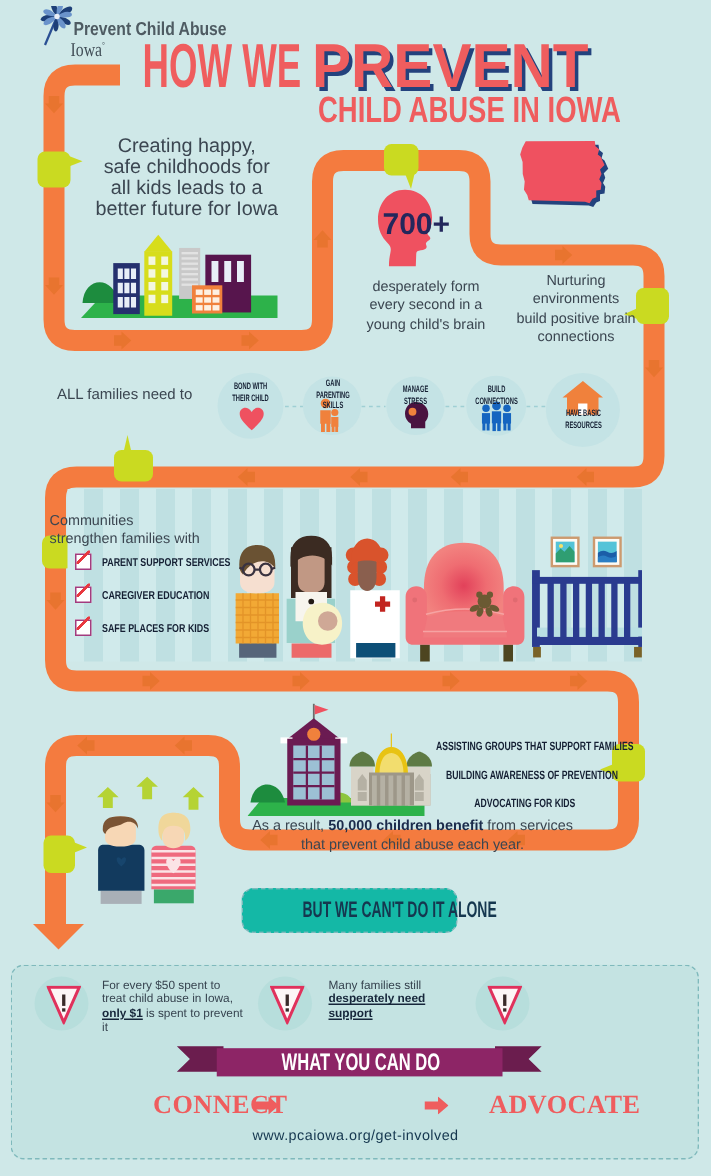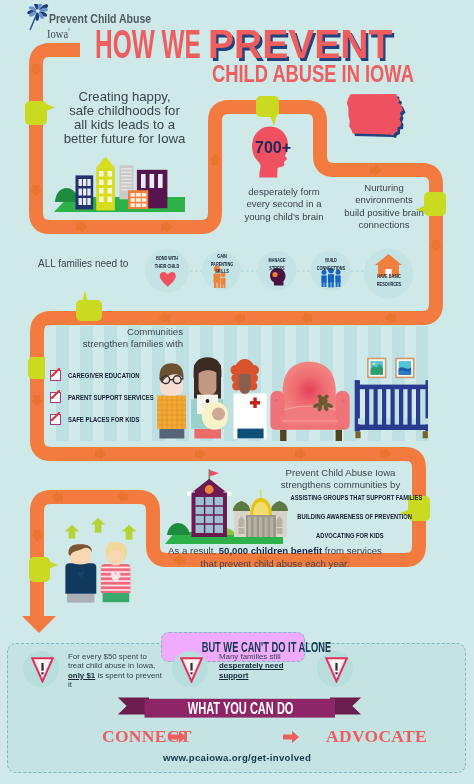--- a/index.html
+++ b/index.html
@@ -18,58 +18,58 @@
 
 
 .tbig{position:absolute;font-size:41.4px;font-weight:bold;color:#ef5d5e;font-family:"Liberation Sans",sans-serif;line-height:30px;white-space:nowrap;}
 #tA{left:95px;top:29px;transform:scaleX(0.59);transform-origin:left top;}
 #tB{left:208px;top:29px;transform:scaleX(0.943);transform-origin:left top;text-shadow:2.5px 2.5px 0 #23427d;}
 #t2{left:212px;top:65px;white-space:nowrap;font-size:24.3px;line-height:18px;font-weight:bold;color:#ef5d5e;font-family:"Liberation Sans",sans-serif;transform:scaleX(0.754);transform-origin:left top;}
 
 
 .copy{color:#3b4651;text-align:center;line-height:1.32;}
 #intro{left:39px;top:90px;width:171px;font-size:13.2px;line-height:14.1px;white-space:pre-line;}
-#num700{left:255px;top:139px;width:32px;font-size:16px;font-weight:bold;color:#23275c;font-family:"Liberation Sans",sans-serif;}
+#num700{left:255px;top:139px;width:32px;font-size:20px;font-weight:bold;color:#23275c;font-family:"Liberation Sans",sans-serif;}
 #brainCap{left:220px;top:186px;width:128px;font-size:9.6px;line-height:12.3px;white-space:pre-line;}
 #nurtCap{left:328px;top:182px;width:112px;font-size:9.6px;line-height:12.3px;white-space:pre-line;}
 #allfam{left:38px;top:258px;width:120px;font-size:10px;color:#3b4651;text-align:left;}
 .flab{position:absolute;text-align:center;font-weight:bold;color:#141f33;font-size:7.1px;line-height:7.6px;font-family:"Liberation Sans",sans-serif;}
 .flab span{display:block;transform:scaleX(0.62);}
 
 
 #commPanel{left:45px;top:326px;width:383px;height:115px;background:
   repeating-linear-gradient(90deg,#d0eaeb 0px,#d0eaeb 11px,#bfe0e2 11px,#bfe0e2 24px);}
-#commHead{left:33px;top:326px;width:150px;font-size:9.6px;line-height:12.2px;color:#3b4651;text-align:right;white-space:pre-line;}
+#commHead{left:33px;top:342px;width:150px;font-size:9.6px;line-height:12.2px;color:#3b4651;text-align:left;white-space:pre-line;}
 #chklist{left:50px;top:366px;width:140px;}
 .chkrow{position:relative;height:22px;}
 .chk{position:relative;display:inline-block;vertical-align:middle;width:9px;height:9px;background:#ffffff;border:1.5px solid #a33b7e;margin-right:7px;}
 .chk::after{content:"";position:absolute;left:0px;top:-3px;width:9px;height:9px;
   background:linear-gradient(135deg,transparent 42%,#e8383f 42%,#e8383f 58%,transparent 58%);}
 .chklab{display:inline-block;vertical-align:middle;font-size:7.6px;font-weight:bold;color:#141f33;font-family:"Liberation Sans",sans-serif;transform:scaleX(0.78);transform-origin:left center;white-space:nowrap;}
 
 
 #pcaiHead{left:268px;top:467px;width:145px;font-size:9.6px;line-height:12px;color:#3b4651;text-align:center;white-space:pre-line;}
 .pcailab{position:absolute;font-size:8px;font-weight:bold;color:#141f33;font-family:"Liberation Sans",sans-serif;text-align:center;}
 .pcailab span{display:inline-block;transform:scaleX(0.72);white-space:nowrap;}
 #result{left:160px;top:545px;width:230px;font-size:9.6px;line-height:12.6px;color:#3b4651;text-align:center;}
 #result b{color:#1b2b4b;}
 
 
 #dashbox{left:7px;top:643px;width:459px;height:130px;border:1.4px dashed #7fb9bc;border-radius:9px;background:#c4e3e2;box-sizing:border-box;}
-#alonehdr{left:161px;top:632px;width:144px;height:30px;border:1.4px dashed #7fb9bc;border-radius:8px;background:#f0abfc;box-sizing:border-box;}
+#alonehdr{left:161px;top:592px;width:144px;height:30px;border:1.4px dashed #7fb9bc;border-radius:8px;background:#14b8a6;box-sizing:border-box;}
 #alonehdr{text-align:center;}
 #alonehdr span{display:inline-block;white-space:nowrap;line-height:28px;font-size:15px;font-weight:bold;color:#15374f;font-family:"Liberation Sans",sans-serif;transform:scaleX(0.62);}
 .card{position:absolute;font-size:7.9px;line-height:9.4px;color:#36434f;}
 .card b{color:#16263a;text-decoration:underline;}
 .warncirc{position:absolute;width:36px;height:36px;border-radius:50%;background:#b7dedc;}
 
 #bannertxt{position:absolute;left:145px;top:699px;width:191px;height:19px;line-height:19px;text-align:center;font-size:16px;font-weight:bold;color:#ffffff;font-family:"Liberation Sans",sans-serif;}
 #bannertxt span{display:inline-block;transform:scaleX(0.69);}
 .act{position:absolute;font-size:17.5px;font-weight:bold;color:#ef5d5e;font-family:"Liberation Serif",serif;letter-spacing:0.3px;white-space:nowrap;margin-left:18px;}
-#url{position:absolute;left:0;top:752px;width:474px;text-align:center;font-size:9.6px;font-weight:bold;color:#15374f;letter-spacing:0.3px;}
+#url{position:absolute;left:0;top:752px;width:474px;text-align:center;font-size:9.6px;font-weight:normal;color:#15374f;letter-spacing:0.3px;}
 </style>
 </head>
 <body>
 
 <div id="page">
 
 <svg id="pathlayer" viewBox="0 0 474 784" width="474" height="784">
   <g fill="none" stroke="#f47b3f" stroke-width="14" stroke-linecap="butt" stroke-linejoin="round">
 
     <path d="M80 50 L50 50 Q36 50 36 64 L36 213 Q36 227 50 227 L201 227 Q215 227 215 213 L215 121 Q215 107 229 107 L306 107 Q320 107 320 121 L320 156 Q320 170 334 170 L422 170 Q436 170 436 184 L436 304 Q436 318 422 318 L51 318 Q37 318 37 332 L37 440 Q37 454 51 454 L405 454 Q419 454 419 468 L419 546 Q419 560 405 560 L167 560 Q153 560 153 546 L153 511 Q153 497 139 497 L51 497 Q37 497 37 511 L37 617"></path>
@@ -497,22 +497,20 @@
     <rect x="30.5" y="32" width="27.5" height="36" fill="#9cc0d4"></rect>
     <g stroke="#6b1b52" stroke-width="1.5">
       <line x1="39.6" y1="32" x2="39.6" y2="68"></line>
           <line x1="48.8" y1="32" x2="48.8" y2="68"></line>
       <line x1="30.5" y1="41" x2="58" y2="41"></line>
           <line x1="30.5" y1="50" x2="58" y2="50"></line>
           <line x1="30.5" y1="59" x2="58" y2="59"></line>
     </g>
   </g>
 </svg>
-<div class="abs copy" id="pcaiHead">Prevent Child Abuse Iowa
-strengthens communities by</div>
 <div class="pcailab" style="left:265px;top:493px;width:160px;"><span>ASSISTING GROUPS THAT SUPPORT FAMILIES</span></div>
 <div class="pcailab" style="left:275px;top:512px;width:150px;"><span>BUILDING AWARENESS OF PREVENTION</span></div>
 <div class="pcailab" style="left:290px;top:531px;width:120px;"><span>ADVOCATING FOR KIDS</span></div>
 <div class="abs copy" id="result"><span>As a result, </span><b>50,000 children benefit</b><span> from services</span><br><span>that prevent child abuse each year.</span></div>
 
 <svg class="abs" style="left:55px;top:505px" width="110" height="100" viewBox="0 0 110 100">
   <g fill="#b5d334">
     <path d="M9.7 26.5 L16.9 19.7 L24.1 26.5 L20.2 26.5 L20.2 33.6 L13.6 33.6 L13.6 26.5 Z"></path>
     <path d="M35.9 19.5 L43.1 12.8 L50.3 19.5 L46.4 19.5 L46.4 27.8 L39.8 27.8 L39.8 19.5 Z"></path>
     <path d="M66.8 26.5 L74 19.7 L81.2 26.5 L77.3 26.5 L77.3 34.8 L70.7 34.8 L70.7 26.5 Z"></path>
@@ -537,22 +535,22 @@
       <line x1="45.9" y1="80.5" x2="75.4" y2="80.5"></line>
           <line x1="45.9" y1="85" x2="75.4" y2="85"></line>
     </g>
     <path d="M53.5 45 C53.5 39.5 56.3 36.9 60.6 36.9 C64.9 36.9 67.7 39.5 67.7 45 L67.7 54 C67.7 58.2 64.9 60.5 60.6 60.5 C56.3 60.5 53.5 58.2 53.5 54 Z" fill="#f7d7b5"></path>
     <path d="M50.6 48 C50.6 39 54.6 36.9 60.6 36.9 C66.6 36.9 71.9 39 71.9 47.5 C71.9 51.5 70.2 54.5 68.4 55.5 C69 48 66 45.5 60.6 45.5 C55.2 45.5 52.8 48.5 53.2 55.5 C51.6 54.2 50.6 51.2 50.6 48 Z" fill="#f0d79a"></path>
     <path d="M60.6 69 C58.6 66.2 55.8 66.2 55.8 69.5 C55.8 72.8 59 76 60.6 77.2 C62.2 76 65.4 72.8 65.4 69.5 C65.4 66.2 62.6 66.2 60.6 69 Z" fill="#fbe3e6"></path>
   </g>
 </svg>
 
 <div class="abs" id="chklist">
+  <div class="chkrow"><span class="chk"></span><span class="chklab">PARENT SUPPORT SERVICES</span></div>
   <div class="chkrow"><span class="chk"></span><span class="chklab">CAREGIVER EDUCATION</span></div>
-  <div class="chkrow"><span class="chk"></span><span class="chklab">PARENT SUPPORT SERVICES</span></div>
   <div class="chkrow"><span class="chk"></span><span class="chklab">SAFE PLACES FOR KIDS</span></div>
 </div>
 
 <div class="abs" id="dashbox"></div>
 <div class="abs" id="alonehdr"><span>BUT WE CAN'T DO IT ALONE</span></div>
 
 <div class="warncirc" style="left:23px;top:651px"></div>
 <svg class="abs" style="left:31px;top:657px" width="23" height="26" viewBox="0 0 23 26">
   <path d="M1.2 1.2 L21.8 1.2 L11.5 24.5 Z" fill="#fdf5f6" stroke="#e0315c" stroke-width="2"></path>
   <rect x="10.4" y="6" width="2.2" height="7.6" fill="#3a2a2a"></rect>

